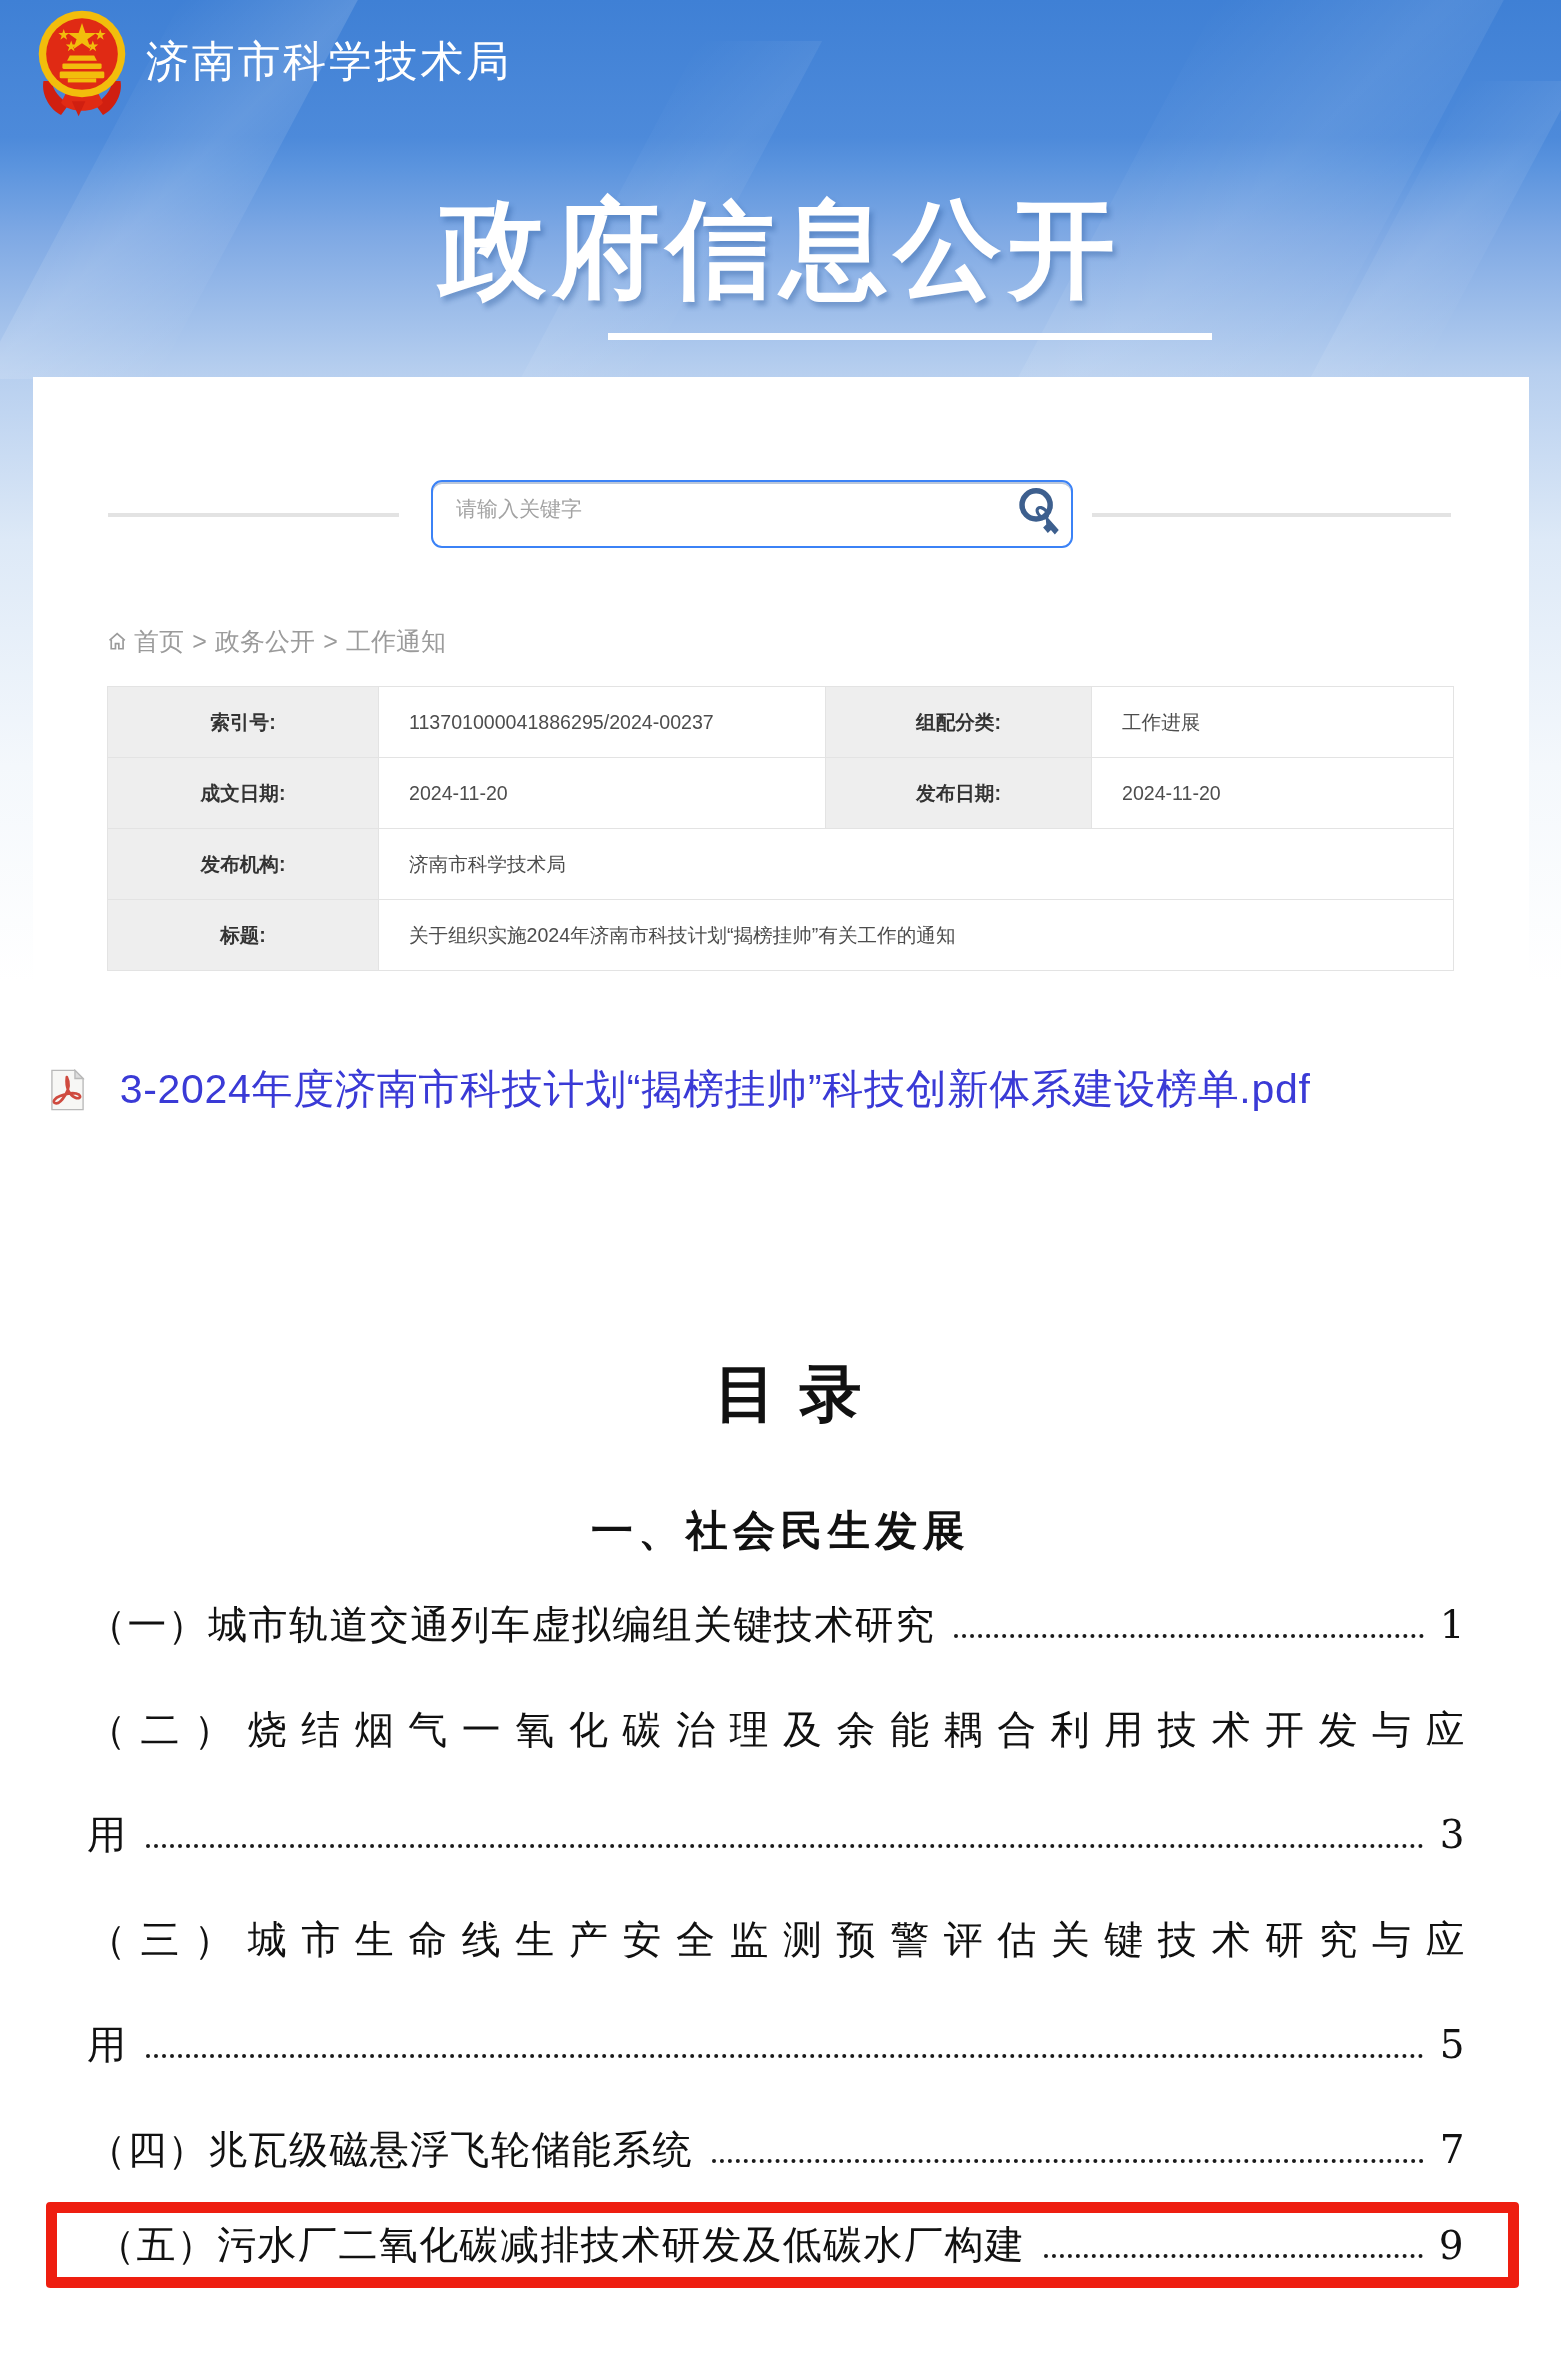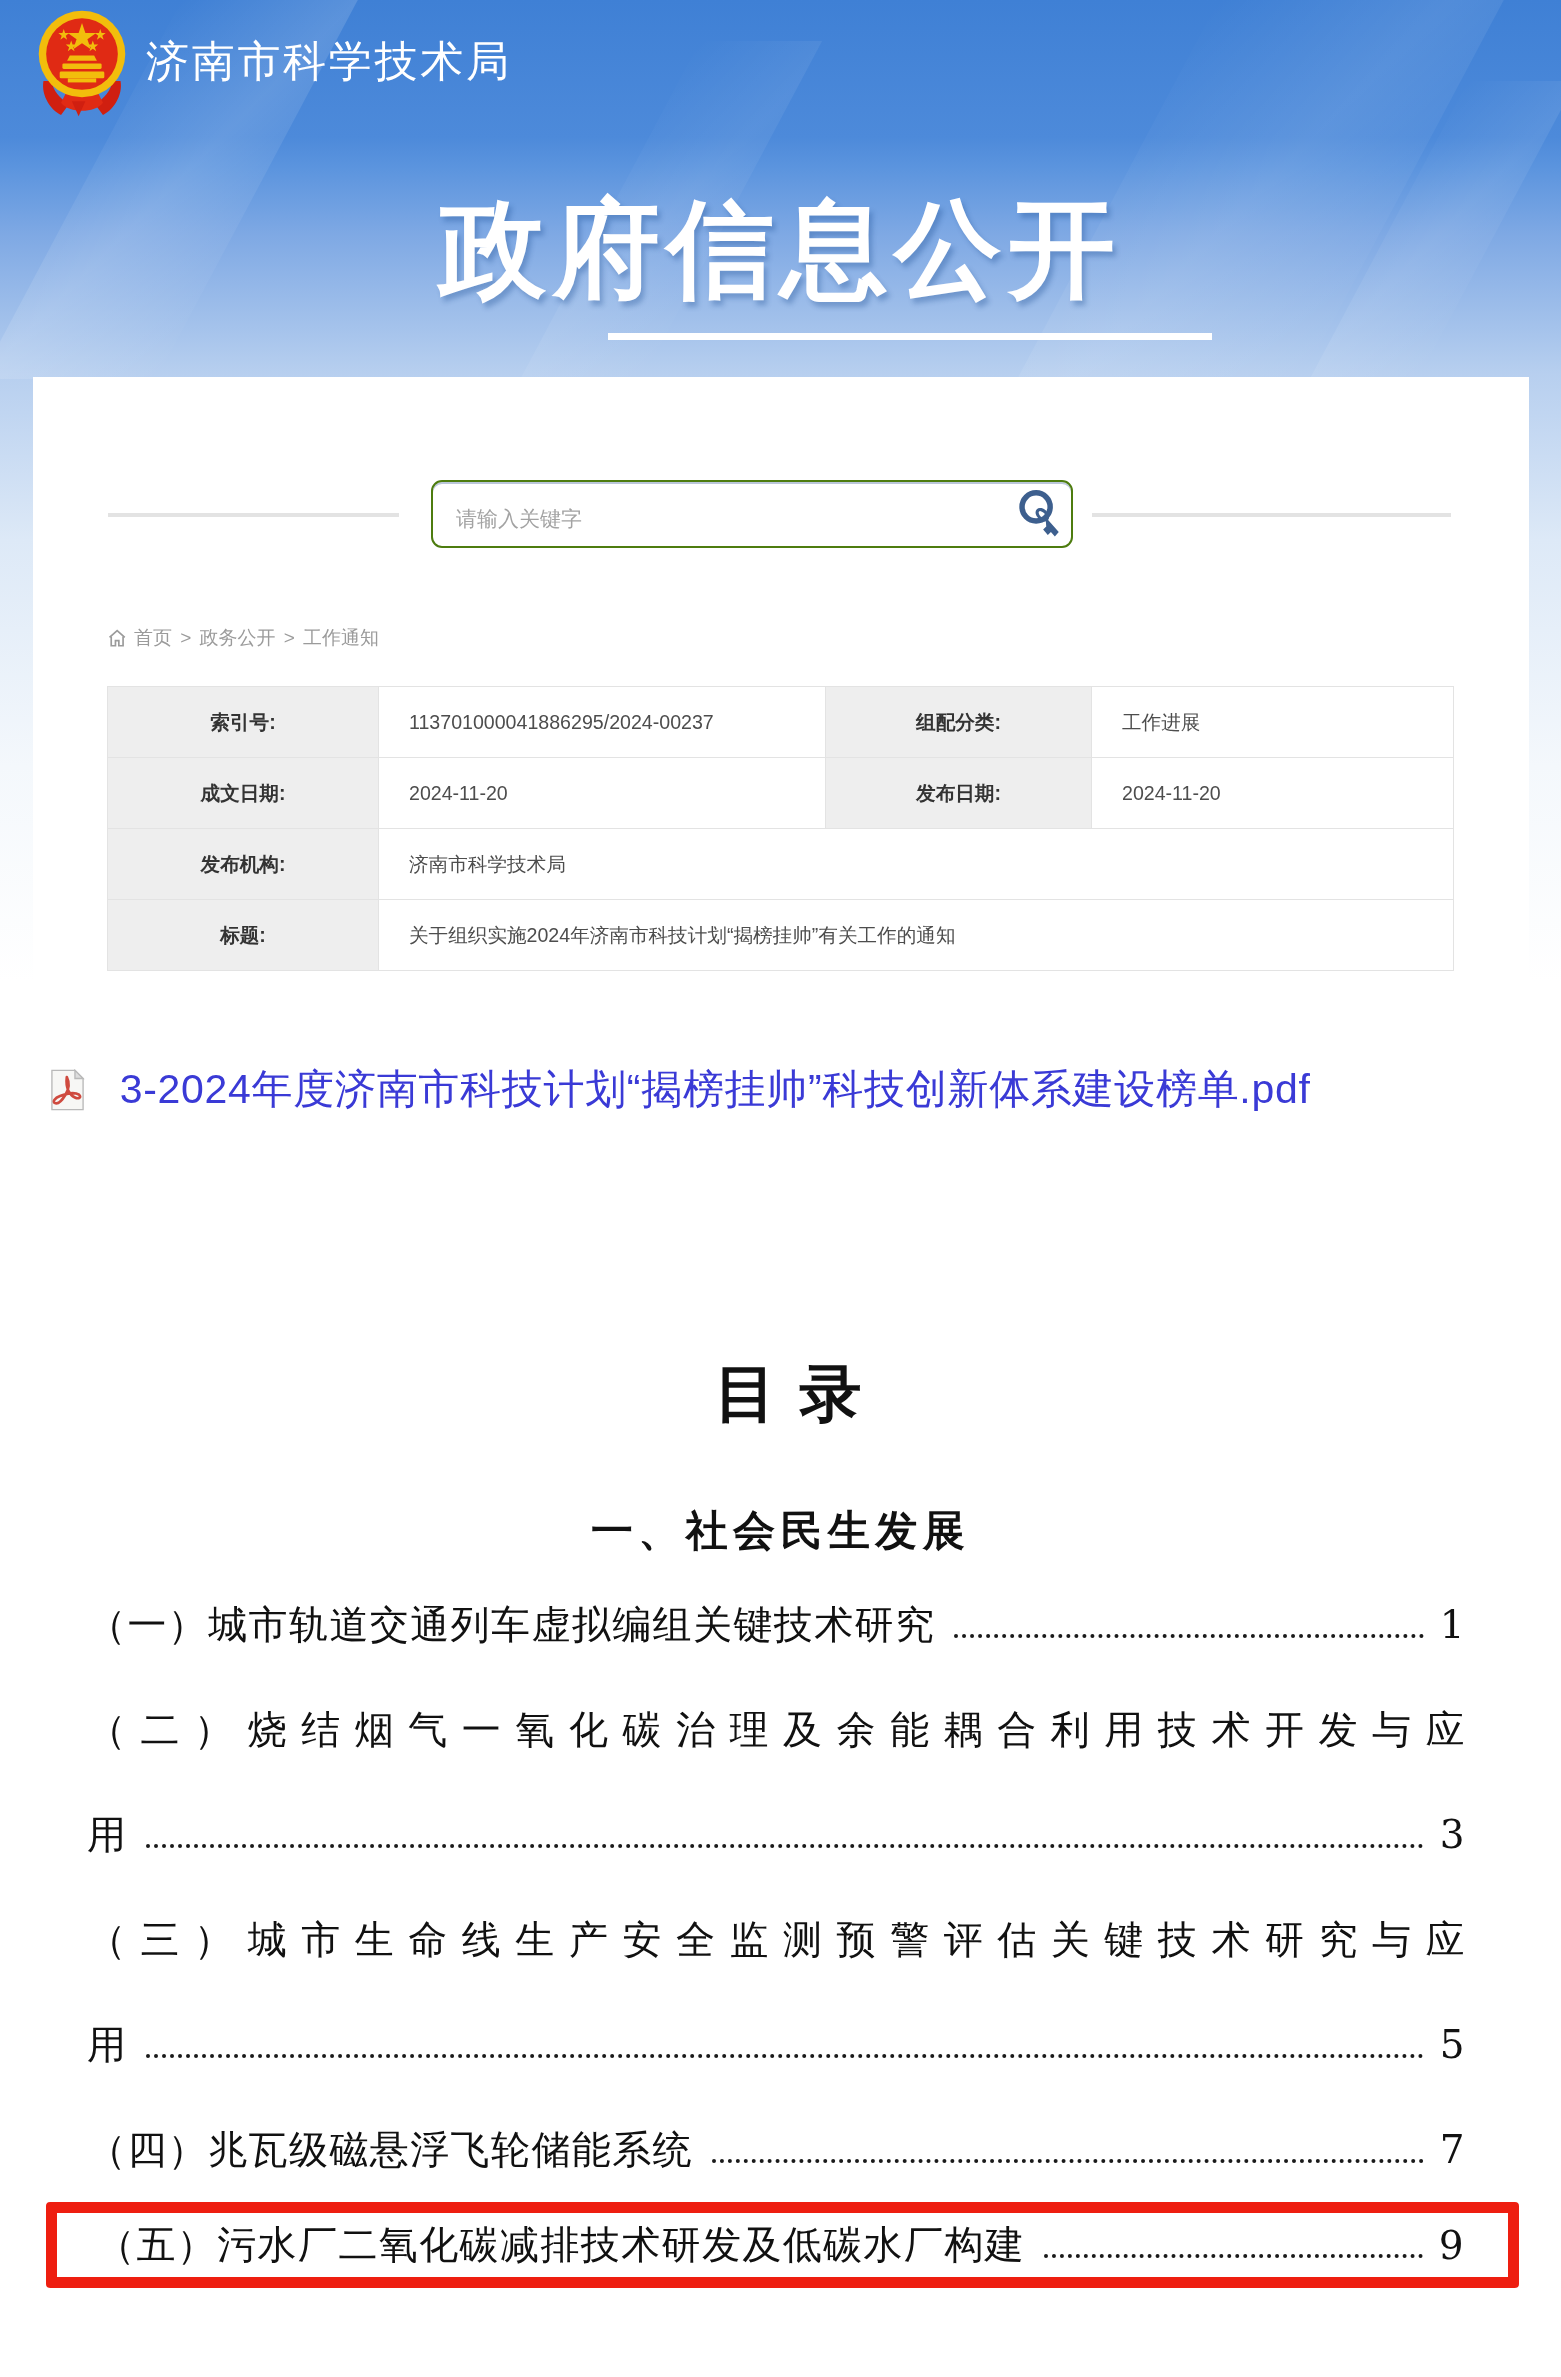--- a/index.html
+++ b/index.html
@@ -33,35 +33,35 @@
 
   
   .card{position:absolute;left:33px;top:377px;width:1496px;height:604px;background:#ffffff;}
 
   
   .hline{position:absolute;height:4.1px;background:#e3e3e3;top:513px;}
   .hline.left{left:108px;width:291px;}
   .hline.right{left:1092px;width:359px;}
   .search-box{
     position:absolute;left:431px;top:480px;width:642px;height:68px;box-sizing:border-box;
-    border:2px solid #4d7c0f;border-radius:11px;background:#ffffff;
+    border:2px solid #3b82f6;border-radius:11px;background:#ffffff;
     box-shadow:inset 0 2px 0 rgba(60,95,150,.35);
-    display:flex;align-items:flex-end;
+    display:flex;align-items:flex-start;
   }
   .search-input{
     flex:1;height:80%;border:none;outline:none;background:transparent;
     font-size:21px;color:#333;padding-left:23px;font-family:"Liberation Sans",sans-serif;
   }
   .search-input::placeholder{color:#a3a3a3;}
   .search-btn{width:62px;height:62px;border:none;background:transparent;cursor:pointer;display:flex;align-items:center;justify-content:center;padding:0;}
 
   
   .breadcrumb{
     position:absolute;left:107px;top:625px;display:flex;align-items:center;gap:6.8px;
-    font-size:19px;color:#9b9b9b;
+    font-size:25px;color:#9b9b9b;
   }
   .breadcrumb a{color:#9b9b9b;text-decoration:none;}
   .crumb-sep{margin:0 1.4px;}
 
   
   .info-table{
     position:absolute;left:107px;top:686px;width:1346px;border-collapse:collapse;table-layout:fixed;
   }
   .info-table td{border:1.4px solid #e3e3e3;height:68px;font-size:19.6px;margin-top:7px;}
   .info-table td.lbl{background:#eeeeee;font-weight:bold;color:#333333;text-align:center;}

